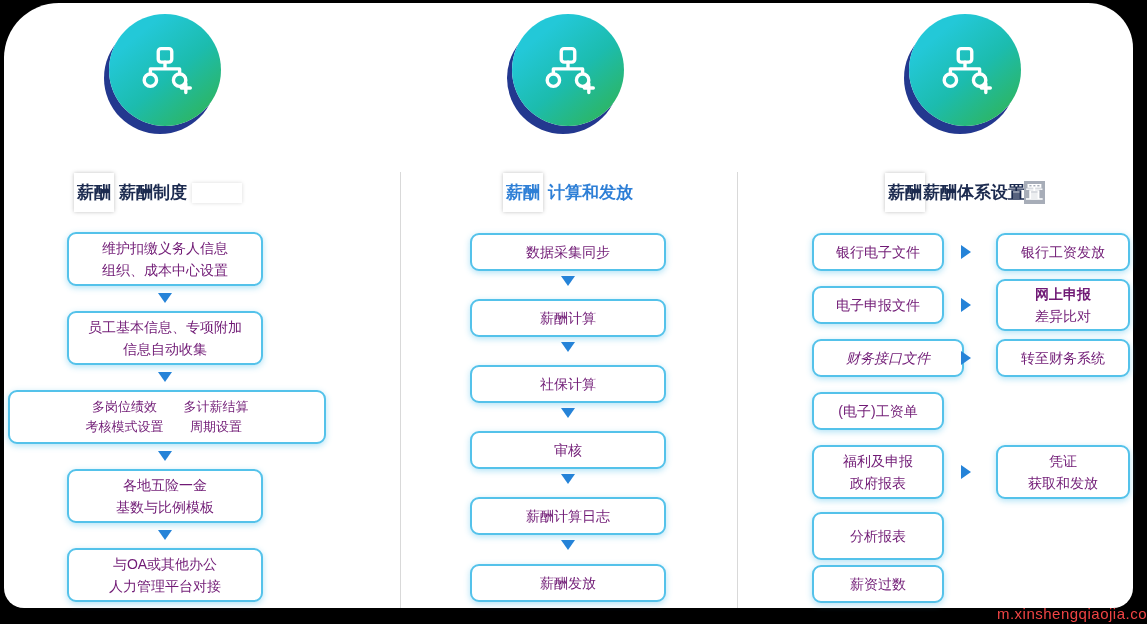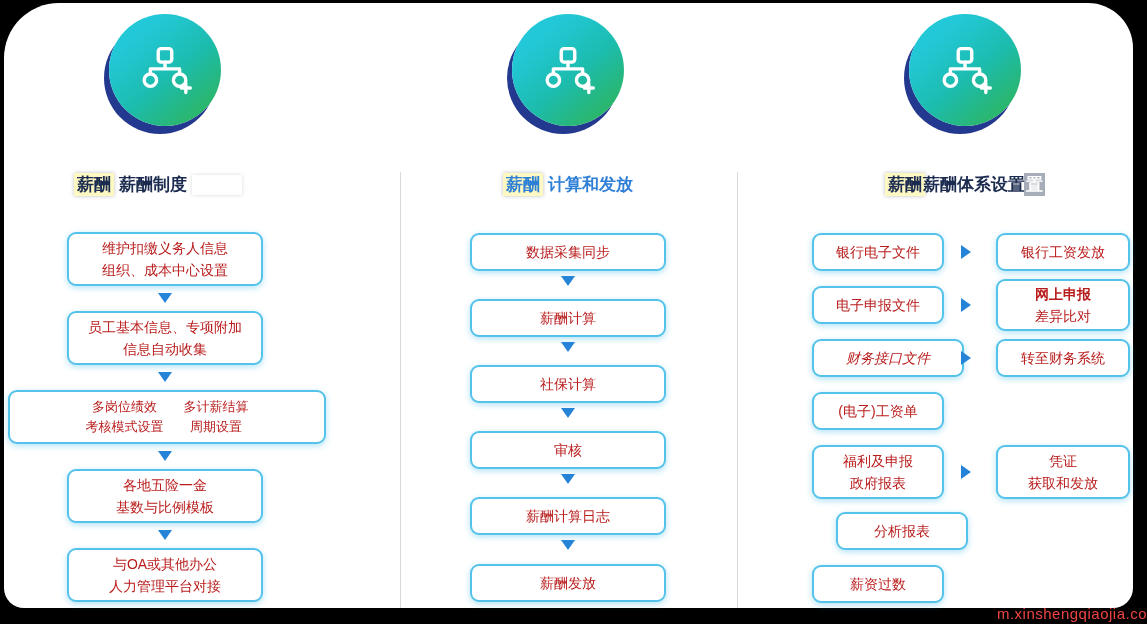--- a/index.html
+++ b/index.html
@@ -25,31 +25,31 @@
   .ic1{left:109px;} .ic2{left:512px;} .ic3{left:909px;}
 
   
   .col-title{
     position:absolute;top:173px;display:flex;align-items:center;justify-content:center;
     font-size:17px;font-weight:bold;color:#1b2a4f;white-space:nowrap;gap:5px;
   }
   .t1{left:48px;width:220px;}
   .t2{left:460px;width:216px;color:#2e7fd6;}
   .t3{left:855px;width:220px;gap:0;}
-  .boxed-frag{background:#fef9c3;box-shadow:0 0 4px rgba(0,0,0,.25);padding:0 3px;}
+  .boxed-frag{background:#ffffff;box-shadow:0 0 4px rgba(0,0,0,.25);padding:8px 3px;}
   .gray-frag{background:#a7adb8;color:#fff;padding:0 2px;margin-left:-1px;}
   .white-frag{display:inline-block;width:50px;height:20px;background:#fff;box-shadow:0 0 4px rgba(0,0,0,.15);}
   .t3 .main{margin-left:-2px;}
 
   
   .box{
     position:absolute;background:#fff;border:2px solid #54c2ea;border-radius:9px;
     box-shadow:0 2px 6px rgba(84,194,234,.45);
     display:flex;flex-direction:column;align-items:center;justify-content:center;
-    font-size:14px;color:#b91c1c;line-height:22px;text-align:center;box-sizing:border-box;
+    font-size:14px;color:#701a75;line-height:22px;text-align:center;box-sizing:border-box;
   }
   .wide-box{flex-direction:row;gap:20px;font-size:13px;line-height:20px;}
   .wide-box .grp{display:flex;flex-direction:column;}
   .bold-line{font-weight:bold;}
 
   
   .arr-d{
     position:absolute;width:0;height:0;
     border-left:7px solid transparent;border-right:7px solid transparent;
     border-top:10px solid #2583d8;
@@ -190,21 +190,21 @@
 <div class="box" style="left:812px;top:339px;width:152px;height:38px;font-style:italic;">
   <span>财务接口文件</span>
 </div>
 <div class="box" style="left:812px;top:392px;width:132px;height:38px;">
   <span>(电子)工资单</span>
 </div>
 <div class="box" style="left:812px;top:445px;width:132px;height:54px;">
   <span>福利及申报</span>
   <span>政府报表</span>
 </div>
-<div class="box" style="left:836px;top:512px;width:132px;height:38px;">
+<div class="box" style="left:812px;top:512px;width:132px;height:48px;">
   <span>分析报表</span>
 </div>
 <div class="box" style="left:812px;top:565px;width:132px;height:38px;">
   <span>薪资过数</span>
 </div>
 
 <div class="arr-r" style="left:961px;top:245px;"></div>
 <div class="arr-r" style="left:961px;top:298px;"></div>
 <div class="arr-r" style="left:961px;top:351px;"></div>
 <div class="arr-r" style="left:961px;top:465px;"></div>

